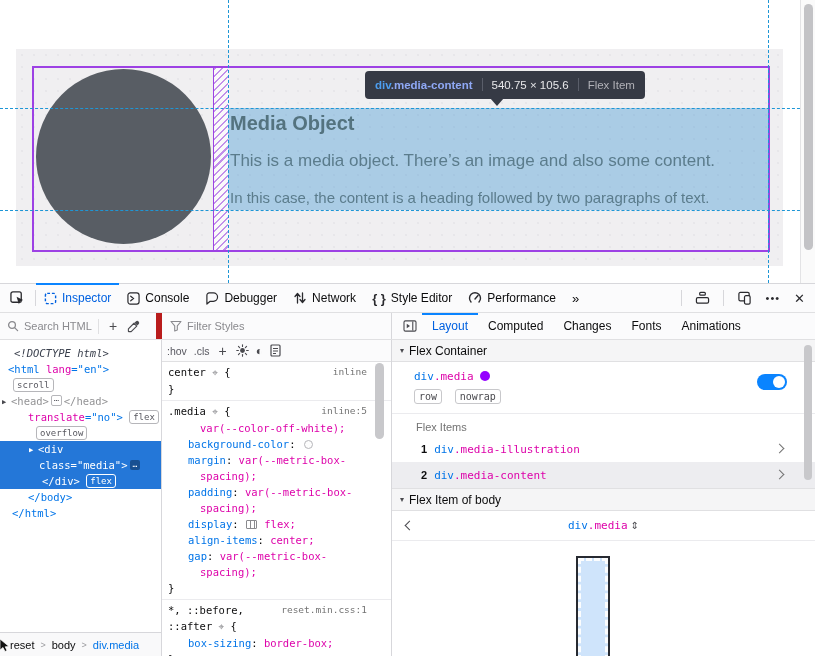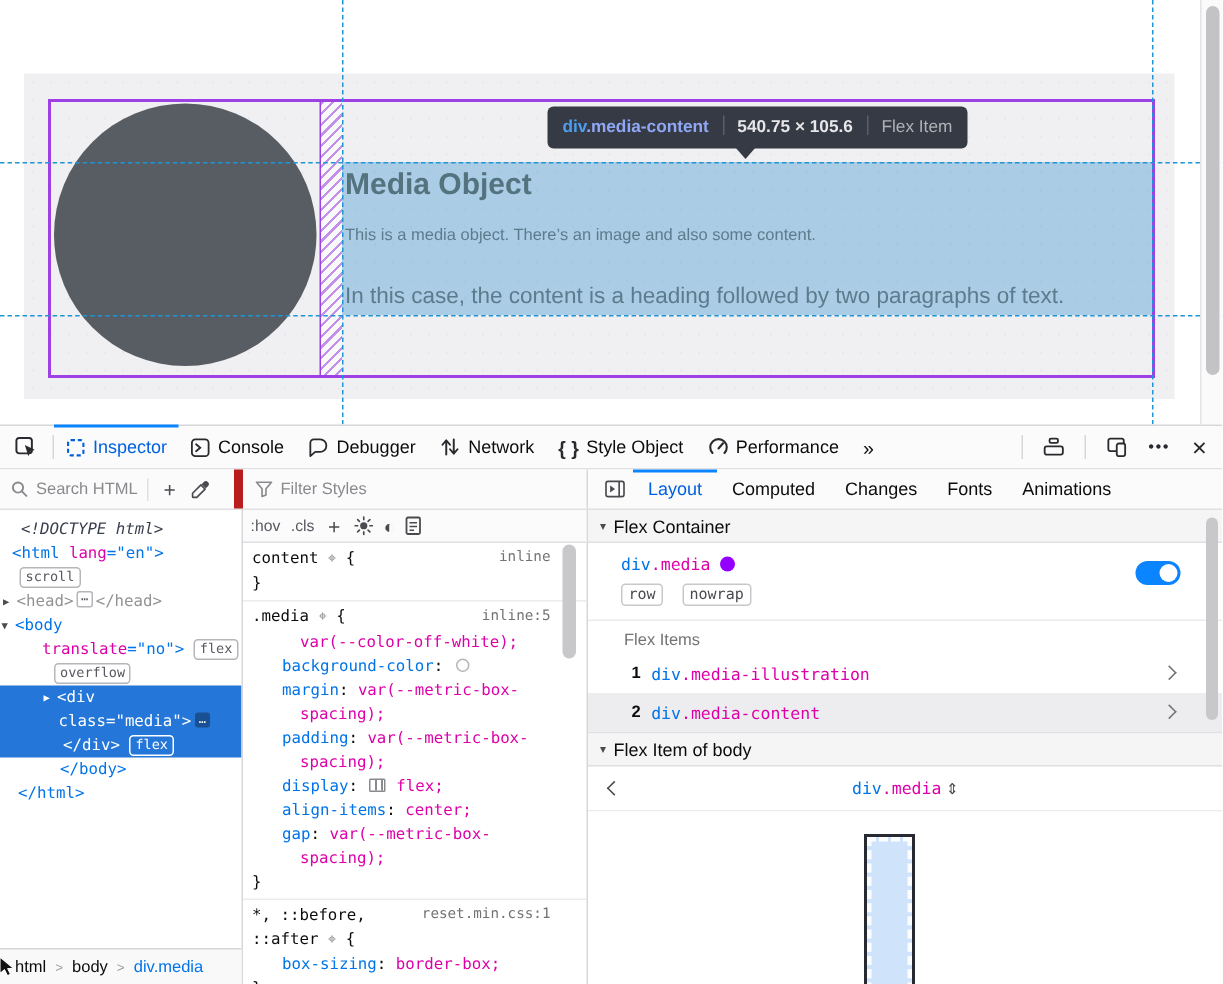--- a/index.html
+++ b/index.html
@@ -11,29 +11,29 @@
   .viewport { position:absolute; left:0; top:0; width:815px; height:283px; background:#fff; overflow:hidden; }
   .page-bg { position:absolute; left:16px; top:49px; width:767px; height:217px; background:#f0eff1;
     background-image:radial-gradient(rgba(120,120,140,.07) 1px, transparent 1px); background-size:12px 12px; }
   .media-box { position:absolute; left:32px; top:66px; width:738px; height:186px; border:2px solid #9d41e4; }
   .item-sep { position:absolute; left:213px; top:66px; width:0; height:186px; border-left:1px solid #9d41e4; }
   .hatch { position:absolute; left:214px; top:68px; width:14px; height:182px;
     background:repeating-linear-gradient(135deg, rgba(157,65,228,.55) 0 1.5px, rgba(255,255,255,.65) 1.5px 5px); }
   .circle { position:absolute; left:36px; top:69px; width:175px; height:175px; border-radius:50%; background:#585d64; }
   .hl-content { position:absolute; left:228px; top:108px; width:540px; height:102px; background:rgba(73,156,213,.42); }
   .pg-h { position:absolute; left:230px; top:112px; font-size:20px; font-weight:bold; color:#54737f; }
-  .pg-p1 { position:absolute; left:230px; top:151px; font-size:11px; color:#5b7c8c; }
+  .pg-p1 { position:absolute; left:230px; top:151px; font-size:17px; color:#5b7c8c; }
   .pg-p2 { position:absolute; left:230px; top:189px; font-size:15px; color:#5b7c8c; }
   .guide-h { position:absolute; left:0; width:815px; height:0; border-top:1px dashed #1e96d6; }
   .guide-v { position:absolute; top:0; height:283px; width:0; border-left:1px dashed #1e96d6; }
   .tooltip { position:absolute; left:365px; top:71px; height:28px; line-height:28px; padding:0 10px;
     background:#363a45; border-radius:4px; font-size:11.5px; white-space:nowrap; z-index:9; }
   .tt-tag { color:#4d9ef0; font-weight:600; }
   .tt-class { color:#8fa8f5; font-weight:600; }
-  .tt-dims { color:#e7e7ea; font-weight:700; }
+  .tt-dims { color:#e7e7ea; font-weight:400; }
   .tt-badge { color:#b1b1b8; }
   .tt-sep { display:inline-block; width:1px; height:13px; background:#5a5e6a; margin:0 9px; vertical-align:-2px; }
   .tt-arrow { position:absolute; left:490px; top:98px; width:0; height:0;
     border-left:7px solid transparent; border-right:7px solid transparent; border-top:8px solid #363a45; z-index:9; }
   .pv-track { position:absolute; left:800px; top:0; width:15px; height:283px; background:#fafafa; border-left:1px solid #e3e3e5; }
   .pv-thumb { position:absolute; left:3px; top:4px; width:9px; height:246px; background:#c3c3c6; border-radius:5px; }
 
   
   .toolbar1 { position:absolute; left:0; top:283px; width:815px; height:30px; background:#fbfbfc;
     border-top:1px solid #d7d7db; border-bottom:1px solid #e0e0e2; display:flex; align-items:center; }
@@ -223,21 +223,21 @@
       <span class="icon">
         <svg width="14" height="14" viewBox="0 0 14 14">
             <path d="M4.5 12 V3 M2 5.5 L4.5 2.5 L7 5.5" fill="none" stroke="#2a2a2e" stroke-width="1.3" stroke-linecap="round" stroke-linejoin="round"></path>
             <path d="M9.5 2 V11 M7 8.5 L9.5 11.5 L12 8.5" fill="none" stroke="#2a2a2e" stroke-width="1.3" stroke-linecap="round" stroke-linejoin="round"></path>
           </svg>
       </span>
       <span>Network</span>
     </div>
     <div class="tab1">
       <span class="icon" style="font-size:13px;font-weight:bold;color:#2a2a2e">{ }</span>
-      <span>Style Object</span>
+      <span>Style Editor</span>
     </div>
     <div class="tab1">
       <span class="icon">
         <svg width="14" height="14" viewBox="0 0 14 14">
             <path d="M3 11 A5.5 5.5 0 1 1 11 11" fill="none" stroke="#2a2a2e" stroke-width="1.4" stroke-linecap="round"></path>
             <path d="M7 8 L10 4.5" stroke="#2a2a2e" stroke-width="1.4" stroke-linecap="round"></path>
           </svg>
       </span>
       <span>Performance</span>
     </div>
@@ -327,33 +327,32 @@
   </div>
 
   <div class="panels">
 
     <div class="col col-markup">
       <div class="mk-lines">
         <div class="mline" style="padding-left:14px"><span class="tk-doctype">&lt;!DOCTYPE html&gt;</span></div>
         <div class="mline" style="padding-left:8px"><span class="tk-tag">&lt;html</span><span> </span><span class="tk-attr">lang</span><span class="tk-aval">="en"</span><span class="tk-tag">&gt;</span></div>
         <div class="mline" style="padding-left:13px"><span class="tk-badge">scroll</span></div>
         <div class="mline" style="padding-left:2px"><span class="tk-twisty">▶</span><span class="tk-gray">&lt;head&gt;</span><span class="tk-morebg">⋯</span><span class="tk-gray">&lt;/head&gt;</span></div>
-        <div class="mline" style="padding-left:1px"><span class="tk-twisty">▼</span><span class="tk-tag">&lt;body</span></div>
         <div class="mline" style="padding-left:28px"><span class="tk-attr">translate</span><span class="tk-aval">="no"</span><span class="tk-tag">&gt; </span><span class="tk-badge">flex</span></div>
         <div class="mline" style="padding-left:36px"><span class="tk-badge">overflow</span></div>
         <div class="msel">
           <div class="mline" style="padding-left:29px"><span class="tk-twistyw">▶</span><span class="tk-w">&lt;div</span></div>
           <div class="mline" style="padding-left:39px"><span class="tk-w">class="media"&gt;</span><span class="tk-moreb">…</span></div>
           <div class="mline" style="padding-left:42px"><span class="tk-w">&lt;/div&gt;</span><span> </span><span class="tk-badgew">flex</span></div>
         </div>
-        <div class="mline" style="padding-left:40px"><span class="tk-tag">&lt;/body&gt;</span></div>
+        <div class="mline" style="padding-left:28px"><span class="tk-tag">&lt;/body&gt;</span></div>
         <div class="mline" style="padding-left:12px"><span class="tk-tag">&lt;/html&gt;</span></div>
       </div>
       <div class="breadcrumb">
-        <span class="bc-item">html</span>
+        <span class="bc-item">reset</span>
         <span class="bc-sep">&gt;</span>
         <span class="bc-item">body</span>
         <span class="bc-sep">&gt;</span>
         <span class="bc-item bc-active">div.media</span>
       </div>
       <span class="cursor-arrow">
         <svg width="11" height="13" viewBox="0 0 11 13">
             <path d="M0 0 L0 11 L3 8.5 L5 12.5 L7 11.5 L5.2 7.8 L9 7.5 Z" fill="#111" stroke="#fff" stroke-width="0.7"></path>
           </svg>
       </span>
@@ -382,21 +381,21 @@
         <span class="ru-ic" style="font-size:12px">◐</span>
         <span class="ru-ic">
           <svg width="11" height="13" viewBox="0 0 11 13">
               <rect x="1" y="1" width="9" height="11" rx="1" fill="none" stroke="#4a4a4f" stroke-width="1.2"></rect>
               <path d="M3 4.5 H8 M3 7 H8 M3 9.5 H6" stroke="#4a4a4f" stroke-width="1"></path>
             </svg>
         </span>
       </div>
 
       <div class="rule">
-        <div class="rline"><span class="tk-sel">content </span><span class="tk-ticon">⌖</span><span class="tk-plain"> {</span><span class="src">inline</span></div>
+        <div class="rline"><span class="tk-sel">center </span><span class="tk-ticon">⌖</span><span class="tk-plain"> {</span><span class="src">inline</span></div>
         <div class="rline"><span class="tk-plain">}</span></div>
       </div>
 
       <div class="rule">
         <div class="rline"><span class="tk-sel">.media </span><span class="tk-ticon">⌖</span><span class="tk-plain"> {</span><span class="src">inline:5</span></div>
         <div class="rline ind2"><span class="tk-pval">var(--color-off-white);</span></div>
         <div class="rline ind1"><span class="tk-prop">background-color</span><span class="tk-plain">: </span><span class="tk-swatch"></span></div>
         <div class="rline ind1"><span class="tk-prop">margin</span><span class="tk-plain">: </span><span class="tk-pval">var(--metric-box-</span></div>
         <div class="rline ind2"><span class="tk-pval">spacing);</span></div>
         <div class="rline ind1"><span class="tk-prop">padding</span><span class="tk-plain">: </span><span class="tk-pval">var(--metric-box-</span></div>

